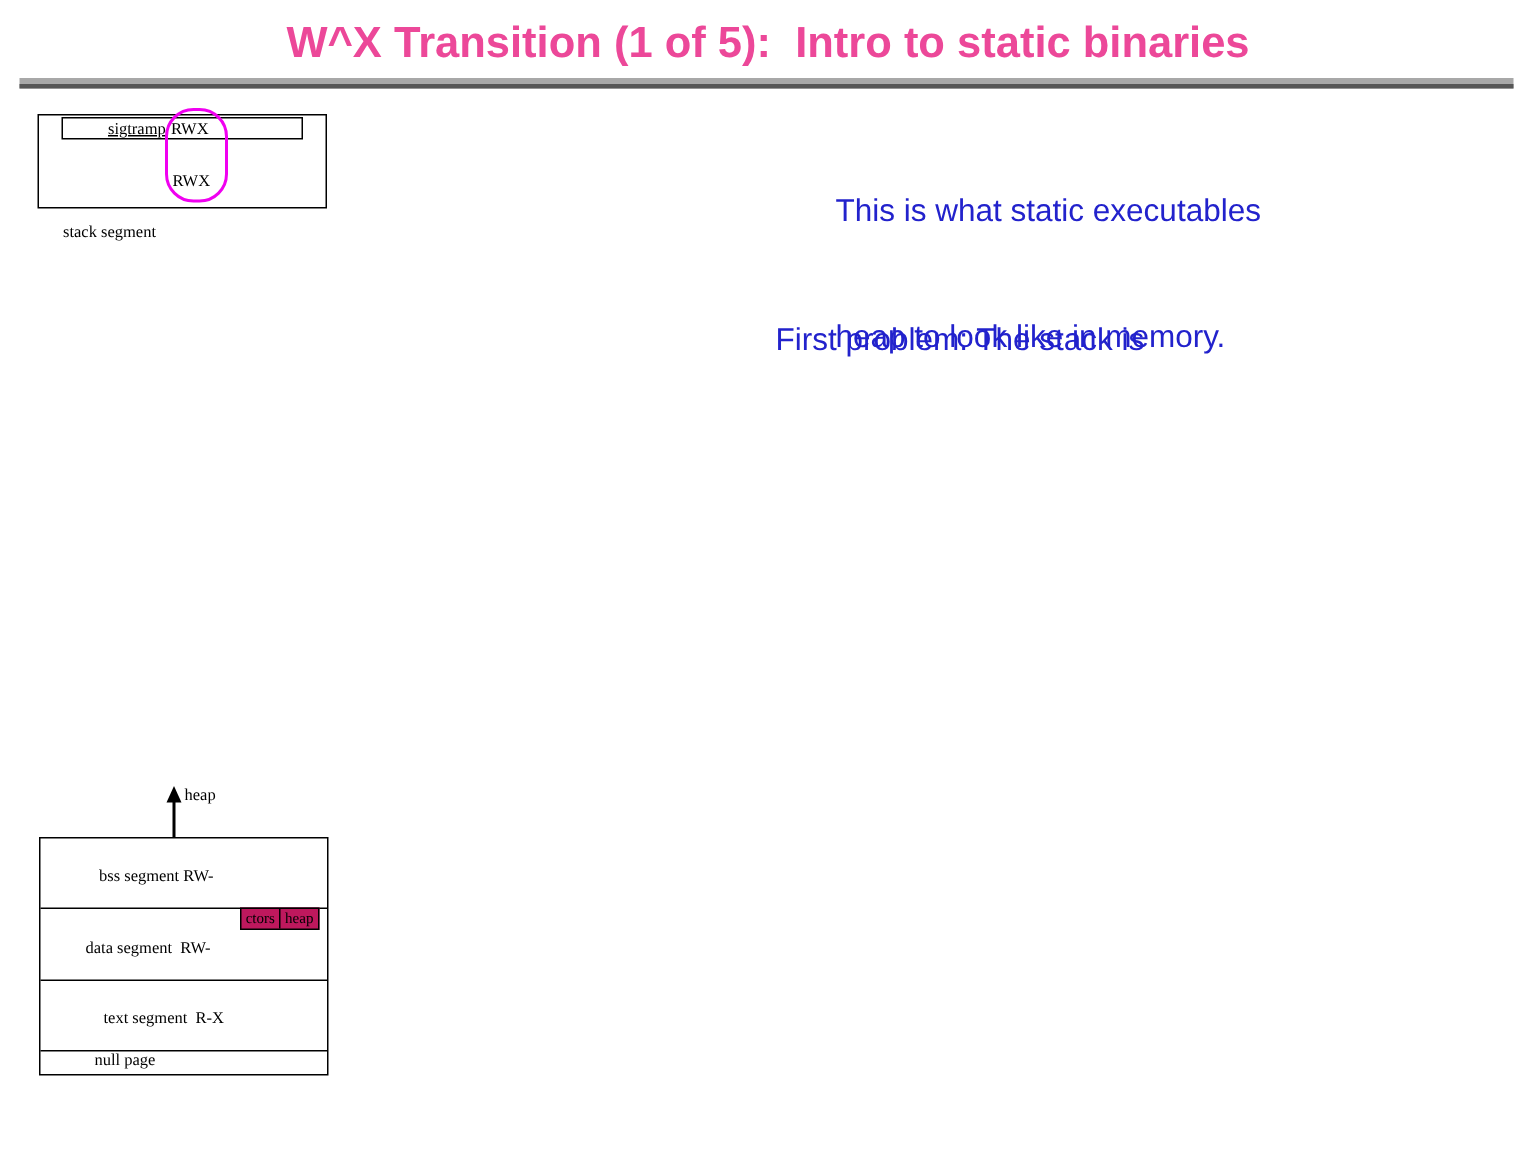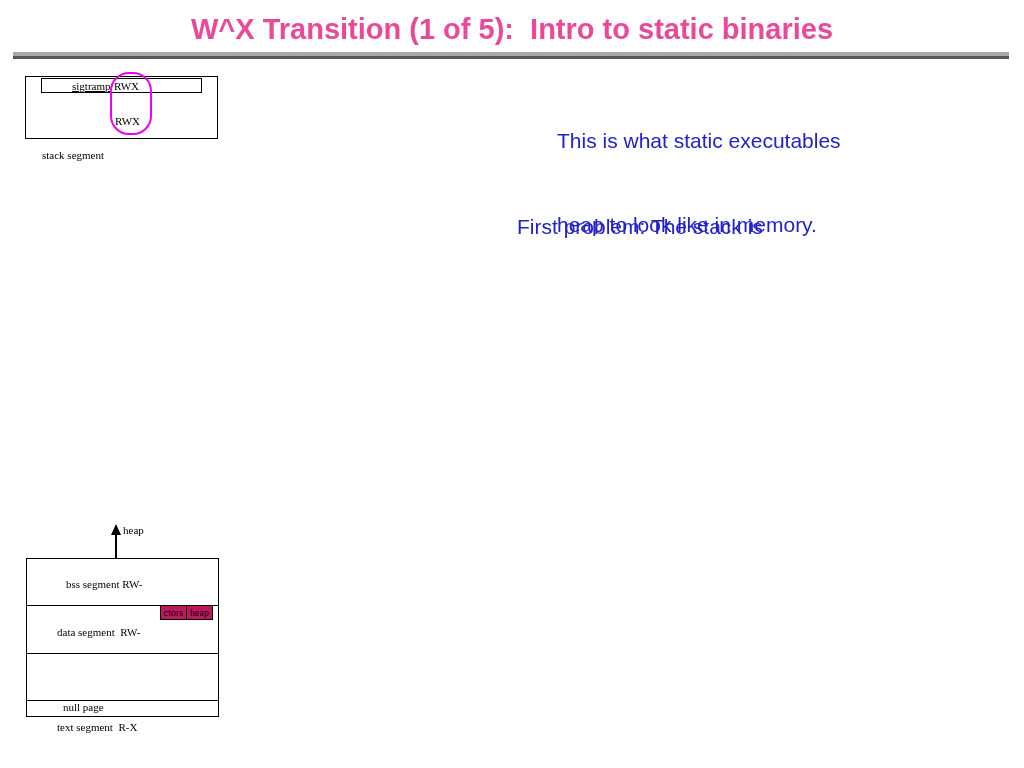--- a/index.html
+++ b/index.html
@@ -103,21 +103,21 @@
     flex: 1;
     font-family: "Liberation Serif", serif;
     font-size: 10px;
     color: #000000;
     text-align: center;
     line-height: 13px;
   }
   .ctors-cell:first-child { border-right: 1px solid #000000; }
   .lbl-bss  { left: 66px; top: 578px; }
   .lbl-data { left: 57px; top: 626px; text-align: right; }
-  .lbl-text { left: 57px; top: 673px; margin-top: 48px; }
+  .lbl-text { left: 69px; top: 673px; }
   .lbl-null { left: 63px; top: 701px; text-align: right; }
 </style>
 </head>
 <body>
 
 <div class="slide">
 
   <h1 class="title">W^X Transition (1 of 5):  Intro to static binaries</h1>
   <div class="hrule"></div>
 

